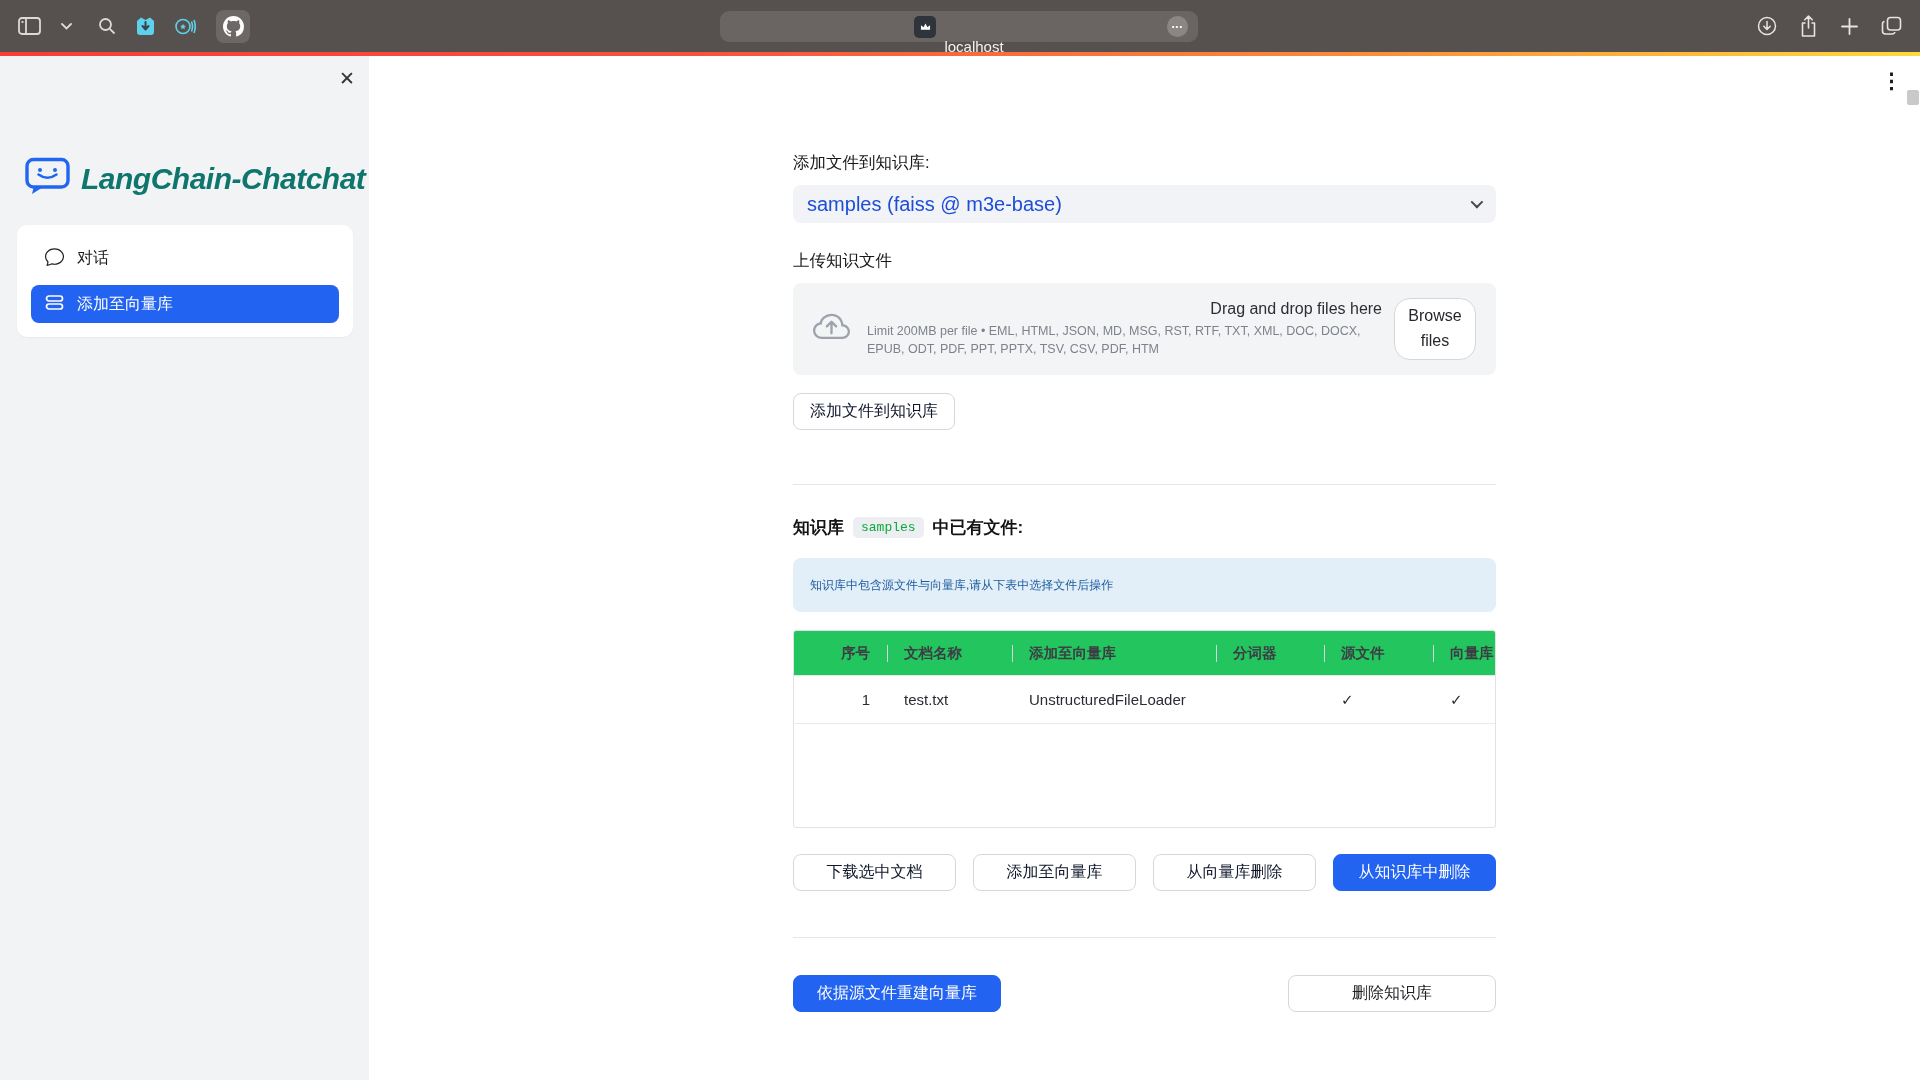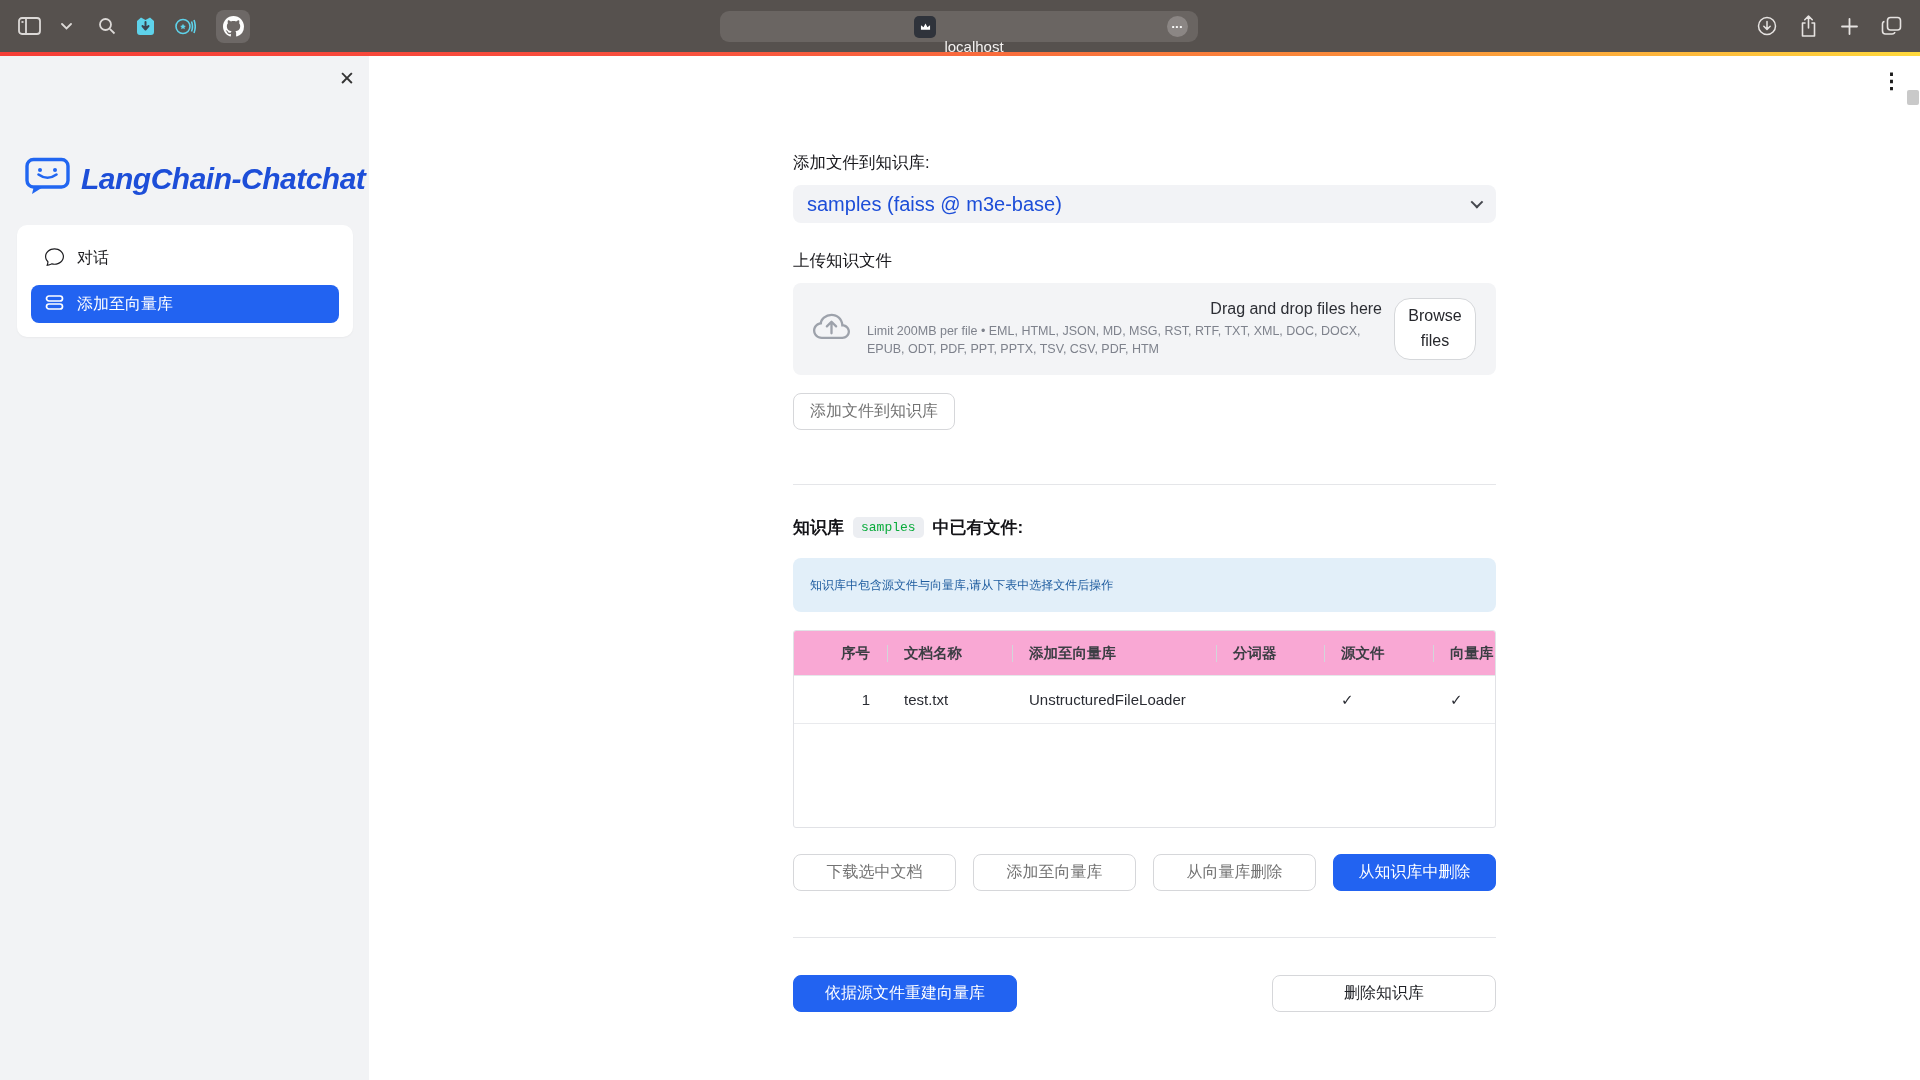--- a/index.html
+++ b/index.html
@@ -21,21 +21,21 @@
 
   .decoration { height:4px; background:linear-gradient(90deg,#f63e36 0%,#f8503e 35%,#fa8a3a 70%,#ffd93c 100%); }
 
   
   .app { display:flex; height:1024px; background:#fff; }
 
   
   .sidebar { position:relative; width:369px; background:#f2f3f5; flex-shrink:0; }
   .sb-close { position:absolute; top:13px; right:14px; background:none; border:none; font-size:19px; color:#333; cursor:pointer; line-height:1; }
   .logo { display:flex; align-items:center; gap:10px; margin:101px 0 0 25px; }
-  .logo-text { color:#1d4ed8; font-size:30px; font-weight:bold; font-style:italic; letter-spacing:-0.5px; white-space:nowrap; }
+  .logo-text { color:#0f766e; font-size:30px; font-weight:bold; font-style:italic; letter-spacing:-0.5px; white-space:nowrap; }
   .menu-card { background:#fff; border-radius:10px; margin:24px 16px 0 17px; padding:14px; box-shadow:0 1px 2px rgba(0,0,0,.04); }
   .menu-item { display:flex; align-items:center; gap:13px; height:38px; border-radius:8px; padding:0 14px; font-size:16px; color:#1d1d20; cursor:pointer; }
   .menu-item + .menu-item { margin-top:8px; }
   .menu-item.active { background:var(--accent); color:#fff; }
   :root { --accent:#2263f1; }
 
   
   .main { position:relative; flex:1; background:#fff; }
   .kebab { position:absolute; top:14px; right:18px; background:none; border:none; font-size:21px; font-weight:bold; color:#1a1a1a; cursor:pointer; line-height:1; }
   .scroll-thumb { position:absolute; top:34px; right:1px; width:12px; height:15px; background:#c9c9c9; border-radius:2px; }
@@ -47,47 +47,47 @@
 
   .upload-label { margin-top:27px; }
   .dropzone { height:92px; background:#f3f4f6; border-radius:8px; display:flex; align-items:center; padding:0 20px; }
   .dz-icon { flex-shrink:0; margin-right:17px; }
   .dz-texts { max-width:515px; }
   .dz-title { font-size:16px; color:#2c2e34; margin-bottom:4px;text-align:right; }
   .dz-limit { font-size:12.5px; color:#7e828c; line-height:1.45; }
   .browse-btn { margin-left:auto; width:82px; min-height:62px; background:#fff; border:1px solid #d5d7da; border-radius:16px; font-size:16px; color:#26272c; cursor:pointer; line-height:1.55; padding:5px 8px; font-family:inherit; }
 
   .btn { border-radius:8px; font-size:16px; height:37px; cursor:pointer; font-family:inherit; }
-  .btn-disabled { background:#fff; border:1px solid #d6d7da; color:#737373; }
+  .btn-disabled { background:#fff; border:1px solid #d6d7da; color:#0f172a; }
   .btn-primary { background:var(--accent); border:1px solid var(--accent); color:#fff; }
   .btn-secondary { background:#fff; border:1px solid #d6d7da; color:#1f2126; }
   .add-btn { margin-top:18px; padding:0 16px; }
 
   .divider { border:none; border-top:1px solid #e5e6e9; margin-top:54px; }
   .divider2 { border:none; border-top:1px solid #e5e6e9; margin-top:46px; }
 
   .kb-heading { margin-top:31px; display:flex; align-items:center; font-size:17px; font-weight:bold; color:#141418; }
   .code-chip { font-family:"Liberation Mono","DejaVu Sans Mono",monospace; font-size:13px; font-weight:normal; color:#09ab3b; background:#eceef2; border-radius:5px; padding:3px 8px; margin:0 9px; }
 
   .info-box { margin-top:19px; height:54px; background:#e2eff9; border-radius:8px; display:flex; align-items:center; padding:0 17px; font-size:12px; color:#1d5b9e; }
 
   
   .df { margin-top:18px; height:198px; border:1px solid #e1e2e6; border-radius:3px; overflow:hidden; background:#fff; }
   .df-row { display:grid; grid-template-columns:93px 125px 204px 108px 109px 62px; }
-  .df-head { height:45px; background:#f9a8d4; border-bottom:1px solid #e6e7ea; }
+  .df-head { height:45px; background:#22c55e; border-bottom:1px solid #e6e7ea; }
   .df-head .cell { position:relative; display:flex; align-items:center; font-size:14.5px; font-weight:600; color:#3c3e44; }
   .df-head .cell:not(:first-child)::before { content:""; position:absolute; left:0; top:14px; width:1px; height:17px; background:#d3d5d9; }
   .df-data { height:48px; border-bottom:1px solid #e9eaed; }
   .df-data .cell { display:flex; align-items:center; font-size:15px; color:#2a2c33; }
   .cell { padding:0 17px; overflow:hidden; white-space:nowrap; }
   .cell.num { justify-content:flex-end; }
 
   .actions { margin-top:26px; display:grid; grid-template-columns:repeat(4,1fr); gap:17px; }
   .bottom-row { margin-top:37px; display:flex; justify-content:space-between; }
-  .bottom-row .btn { width:224px; }
+  .bottom-row .btn { width:208px; }
 </style>
 </head>
 <body>
 
 <div class="screen">
 
   <div class="browser-bar">
     <div class="tb-group">
       <button class="tb-btn">
         <svg width="23" height="18" viewBox="0 0 23 18" fill="none" stroke="#dcd9d7" stroke-width="1.8">

